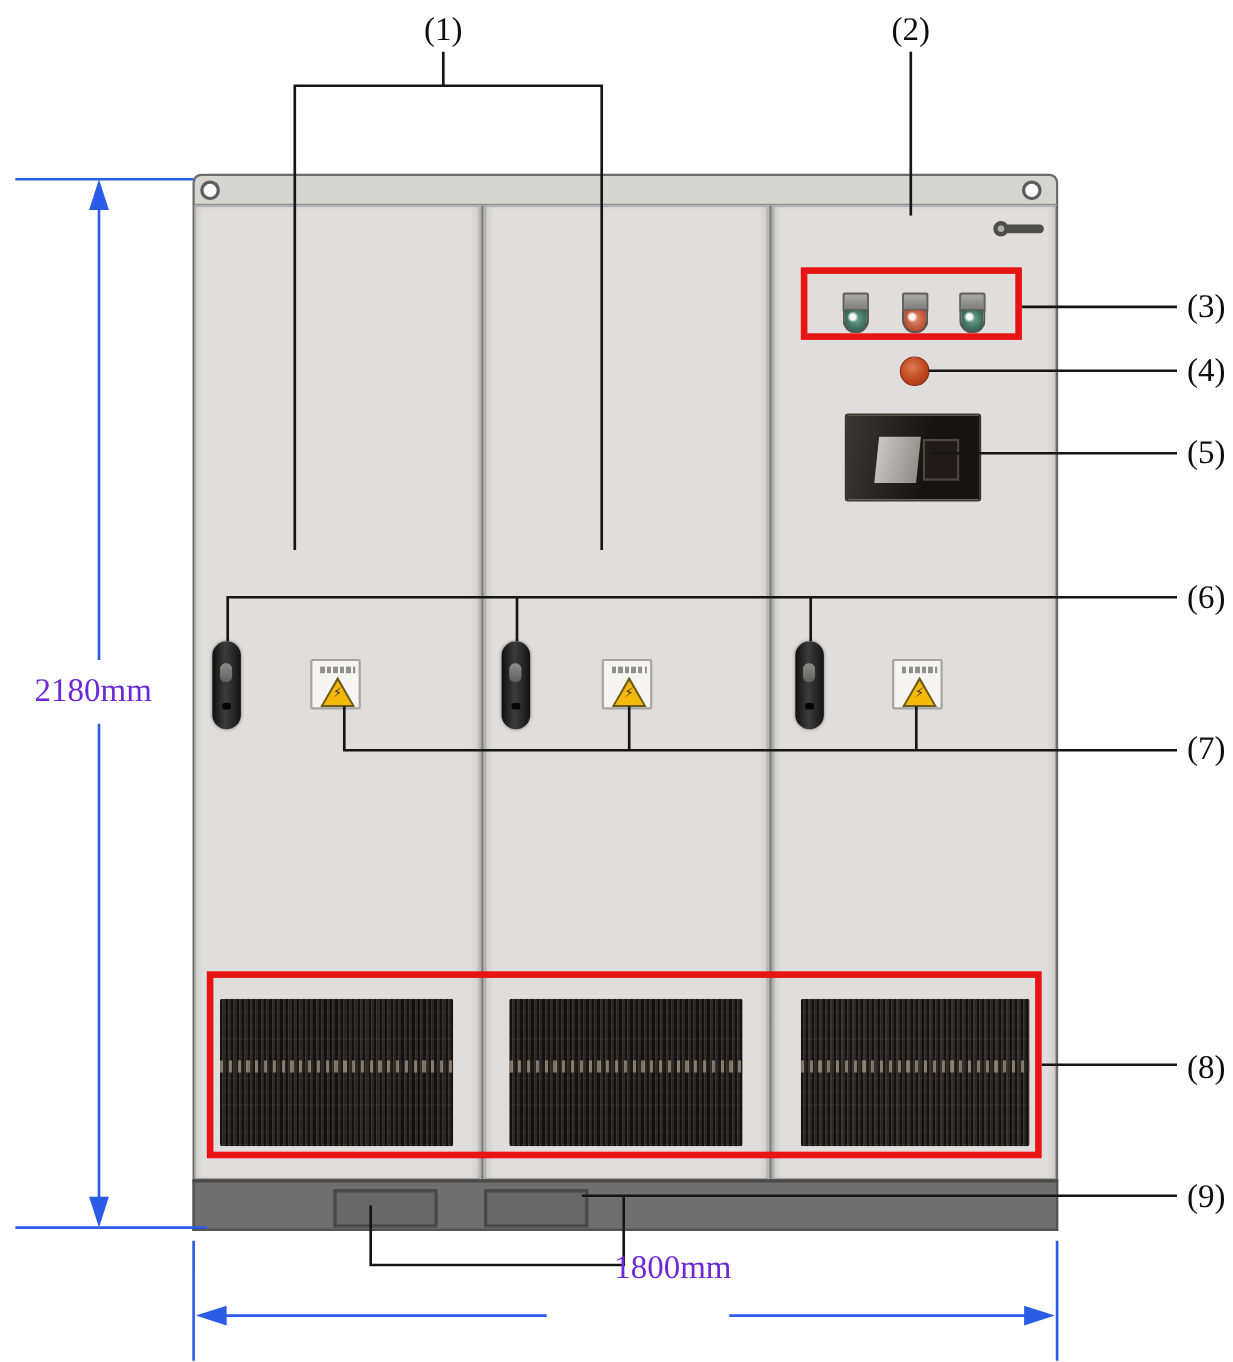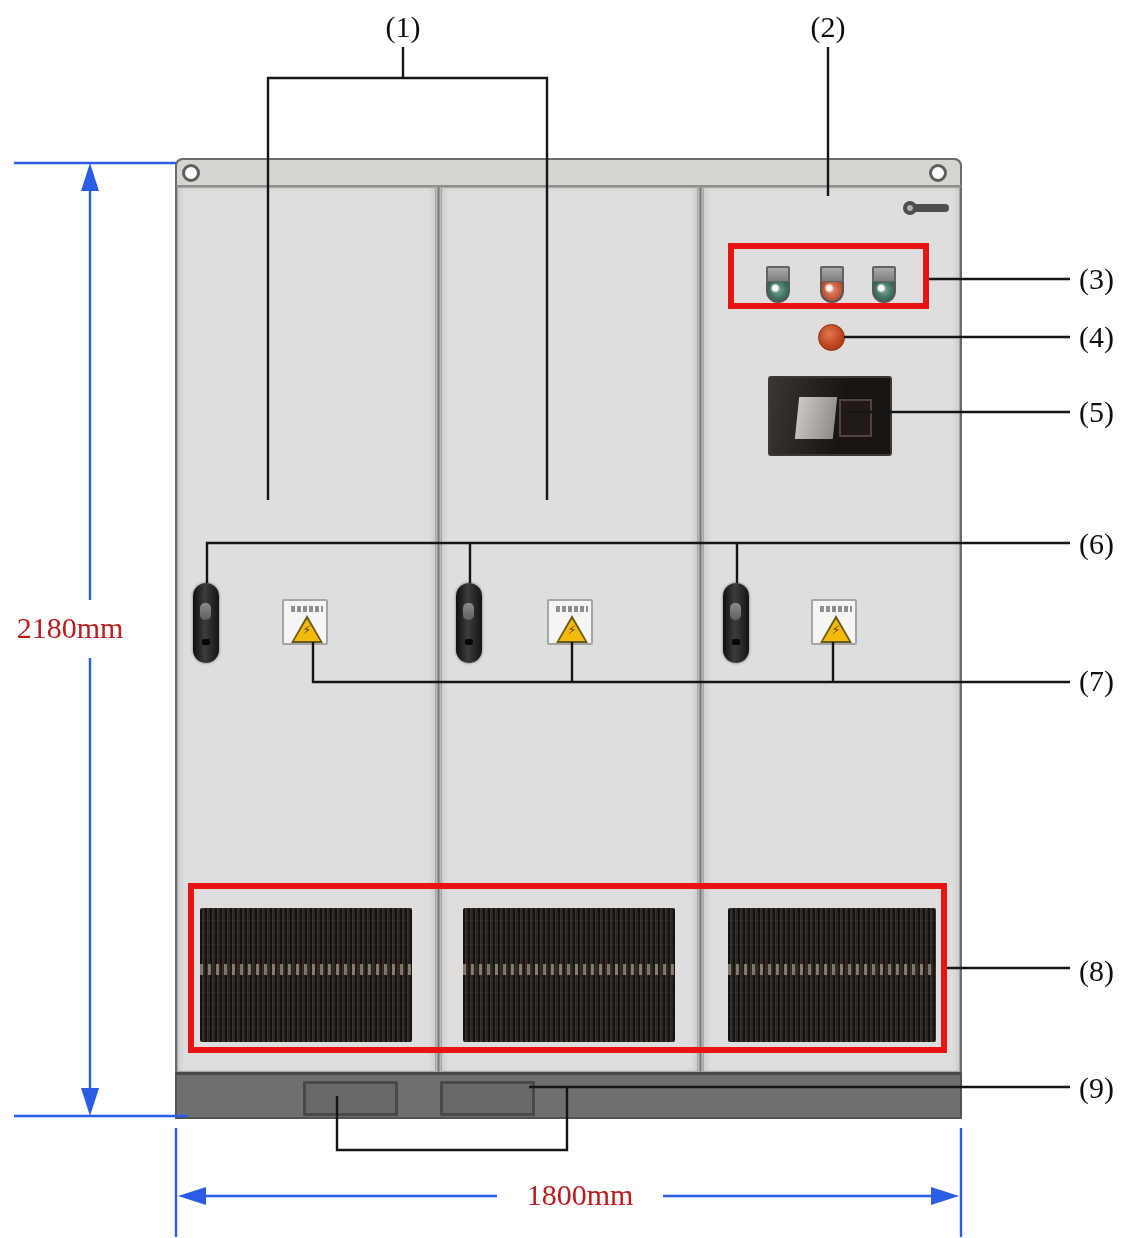--- a/index.html
+++ b/index.html
@@ -148,21 +148,21 @@
   .base-slot{
     position:absolute;top:6px;width:89px;height:29px;
     background:#686868;border:3px solid #494949;border-radius:1px;
   }
 
   
   .callout-label{
     color:#0e0e0e;font-size:30px;line-height:32px;text-align:center;
   }
   .dim-label{
-    color:#b91c1c;font-size:30px;line-height:32px;text-align:center;
+    color:#6d28d9;font-size:30px;line-height:32px;text-align:right;
   }
   .side-label{left:1072px;width:49px;}
 
   svg.overlay{position:absolute;left:0;top:0;pointer-events:none;}
 </style>
 </head>
 <body>
 
 <div class="stage">
 
@@ -278,15 +278,15 @@
   <div class="abs callout-label" style="left:799px;top:11px;width:58px;">(2)</div>
   <div class="abs callout-label side-label" style="top:263px;">(3)</div>
   <div class="abs callout-label side-label" style="top:321px;">(4)</div>
   <div class="abs callout-label side-label" style="top:396px;">(5)</div>
   <div class="abs callout-label side-label" style="top:528px;">(6)</div>
   <div class="abs callout-label side-label" style="top:665px;">(7)</div>
   <div class="abs callout-label side-label" style="top:955px;">(8)</div>
   <div class="abs callout-label side-label" style="top:1072px;">(9)</div>
 
   <div class="abs dim-label" style="left:2px;top:612px;width:136px;">2180mm</div>
-  <div class="abs dim-label" style="left:495px;top:1179px;width:170px;">1800mm</div>
+  <div class="abs dim-label" style="left:495px;top:1137px;width:170px;">1800mm</div>
 
 </div>
 
 </body></html>

